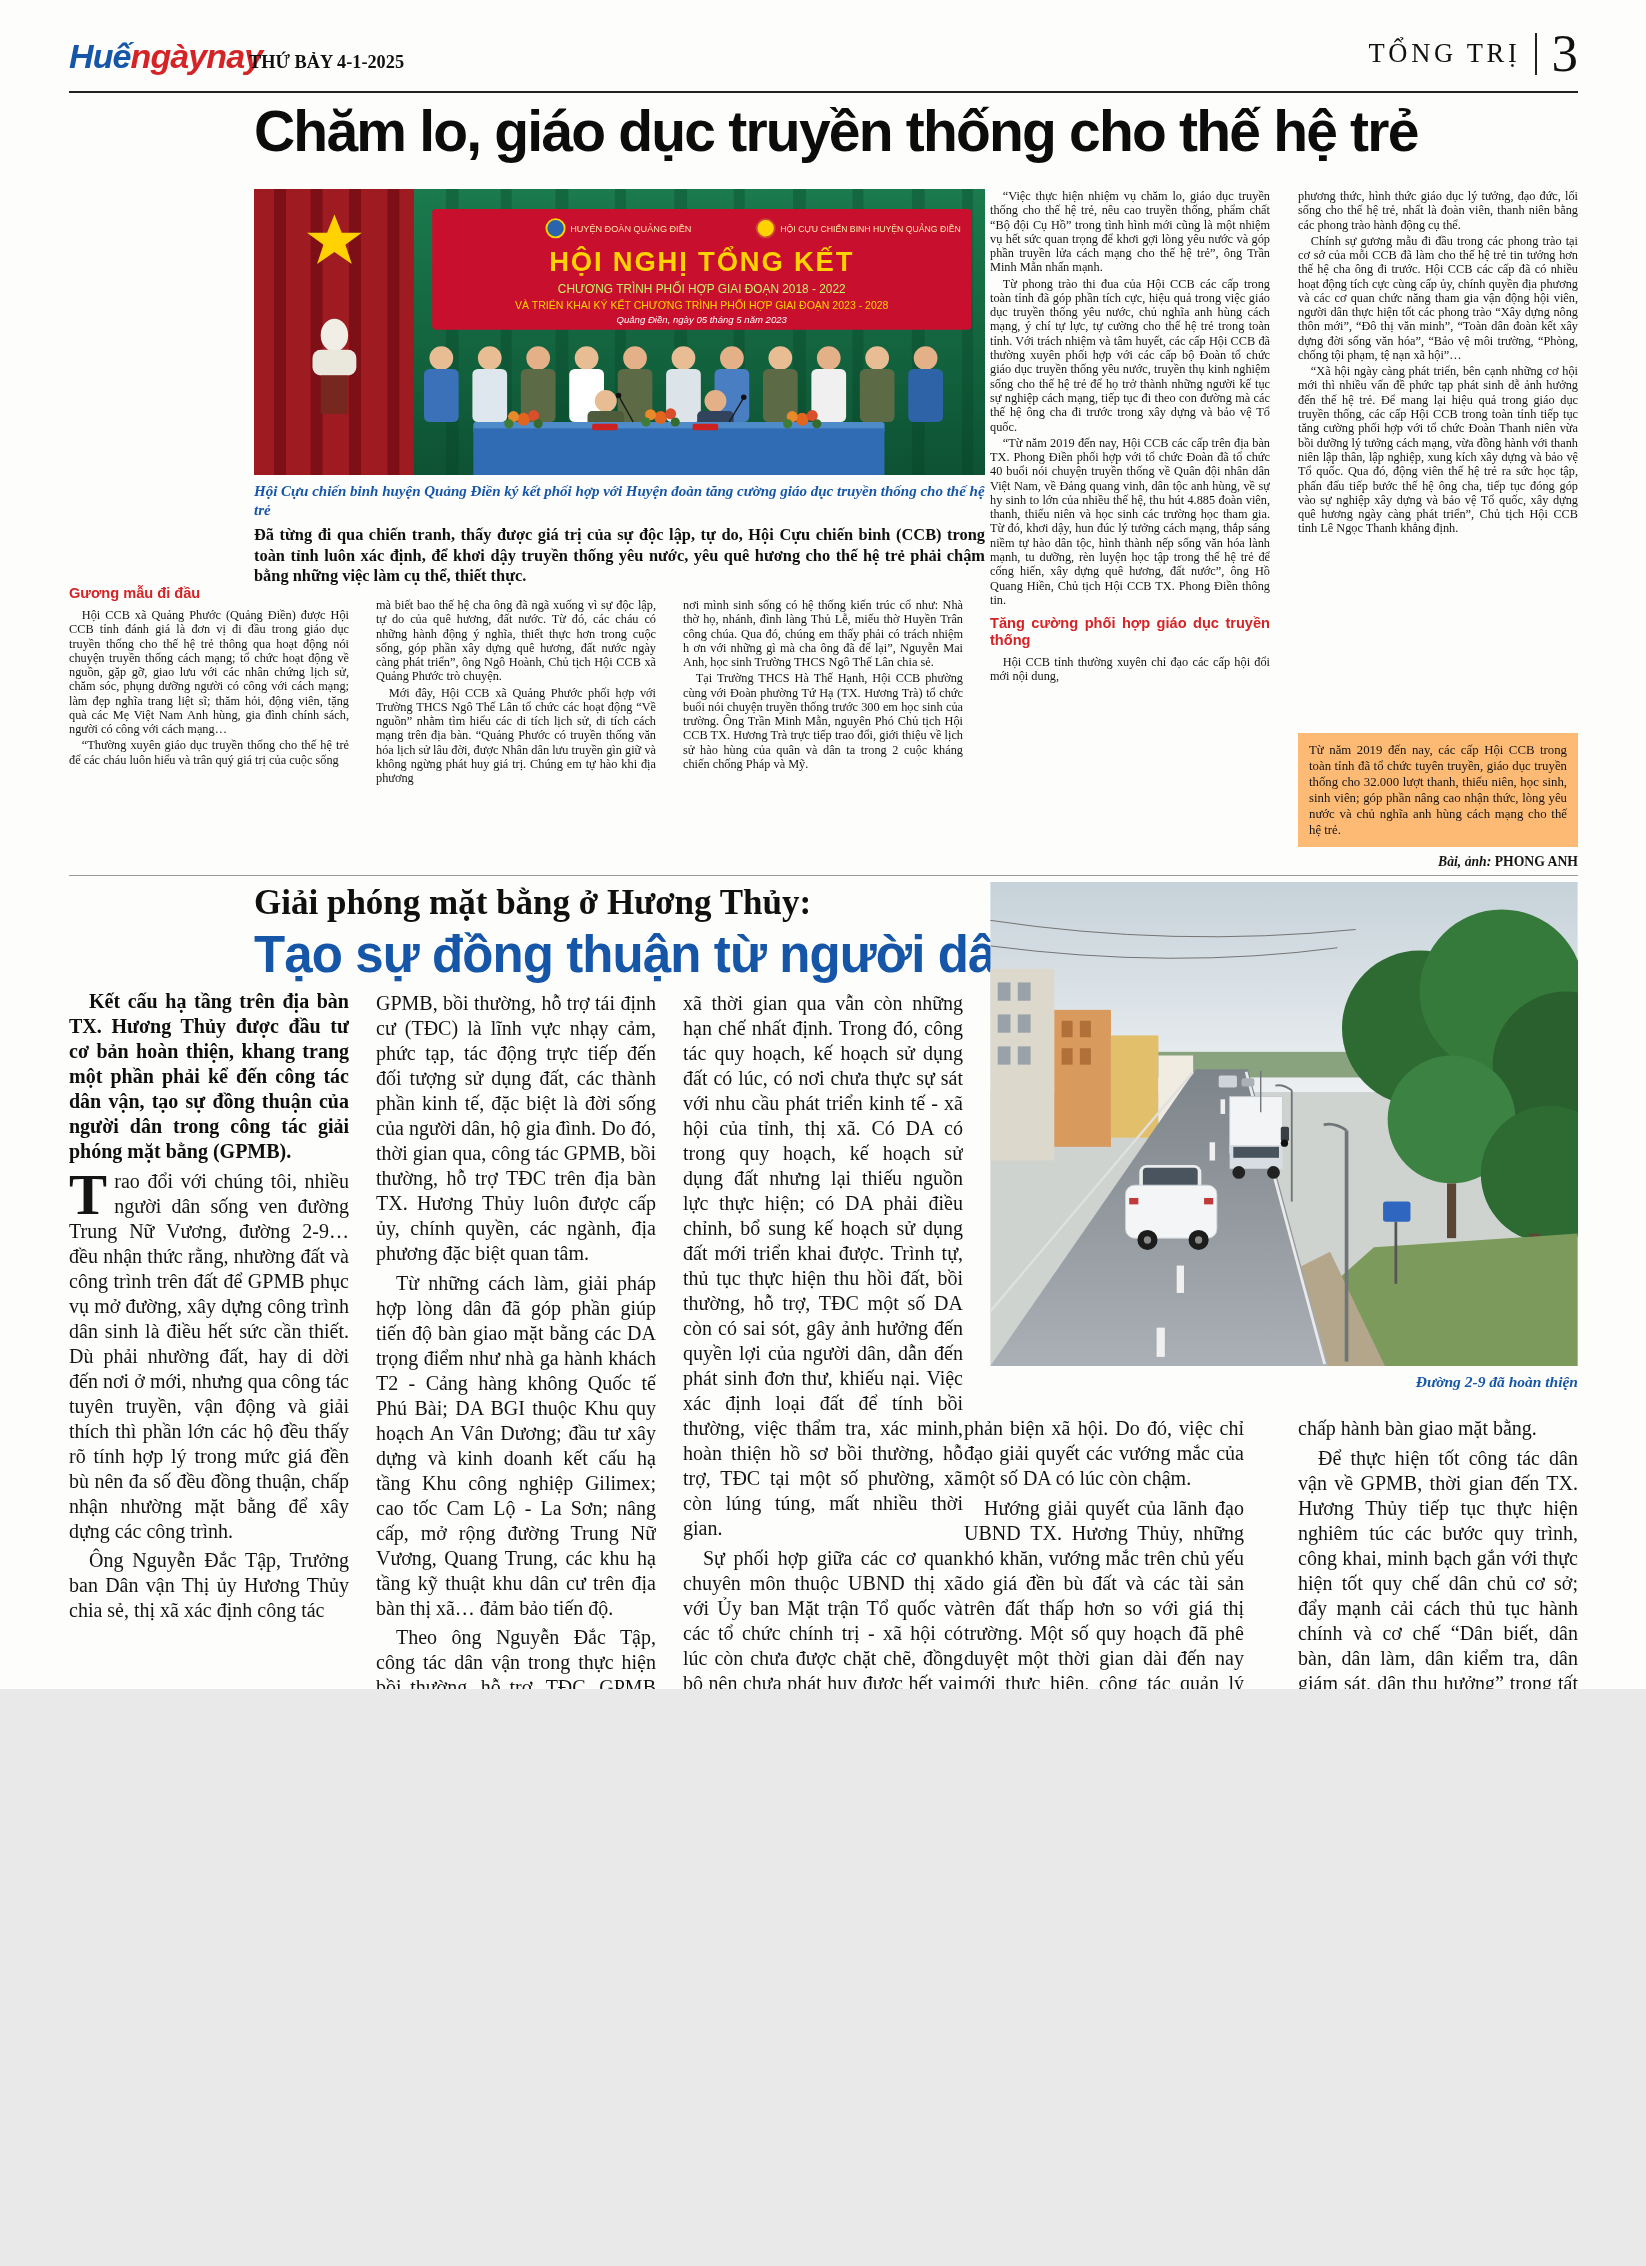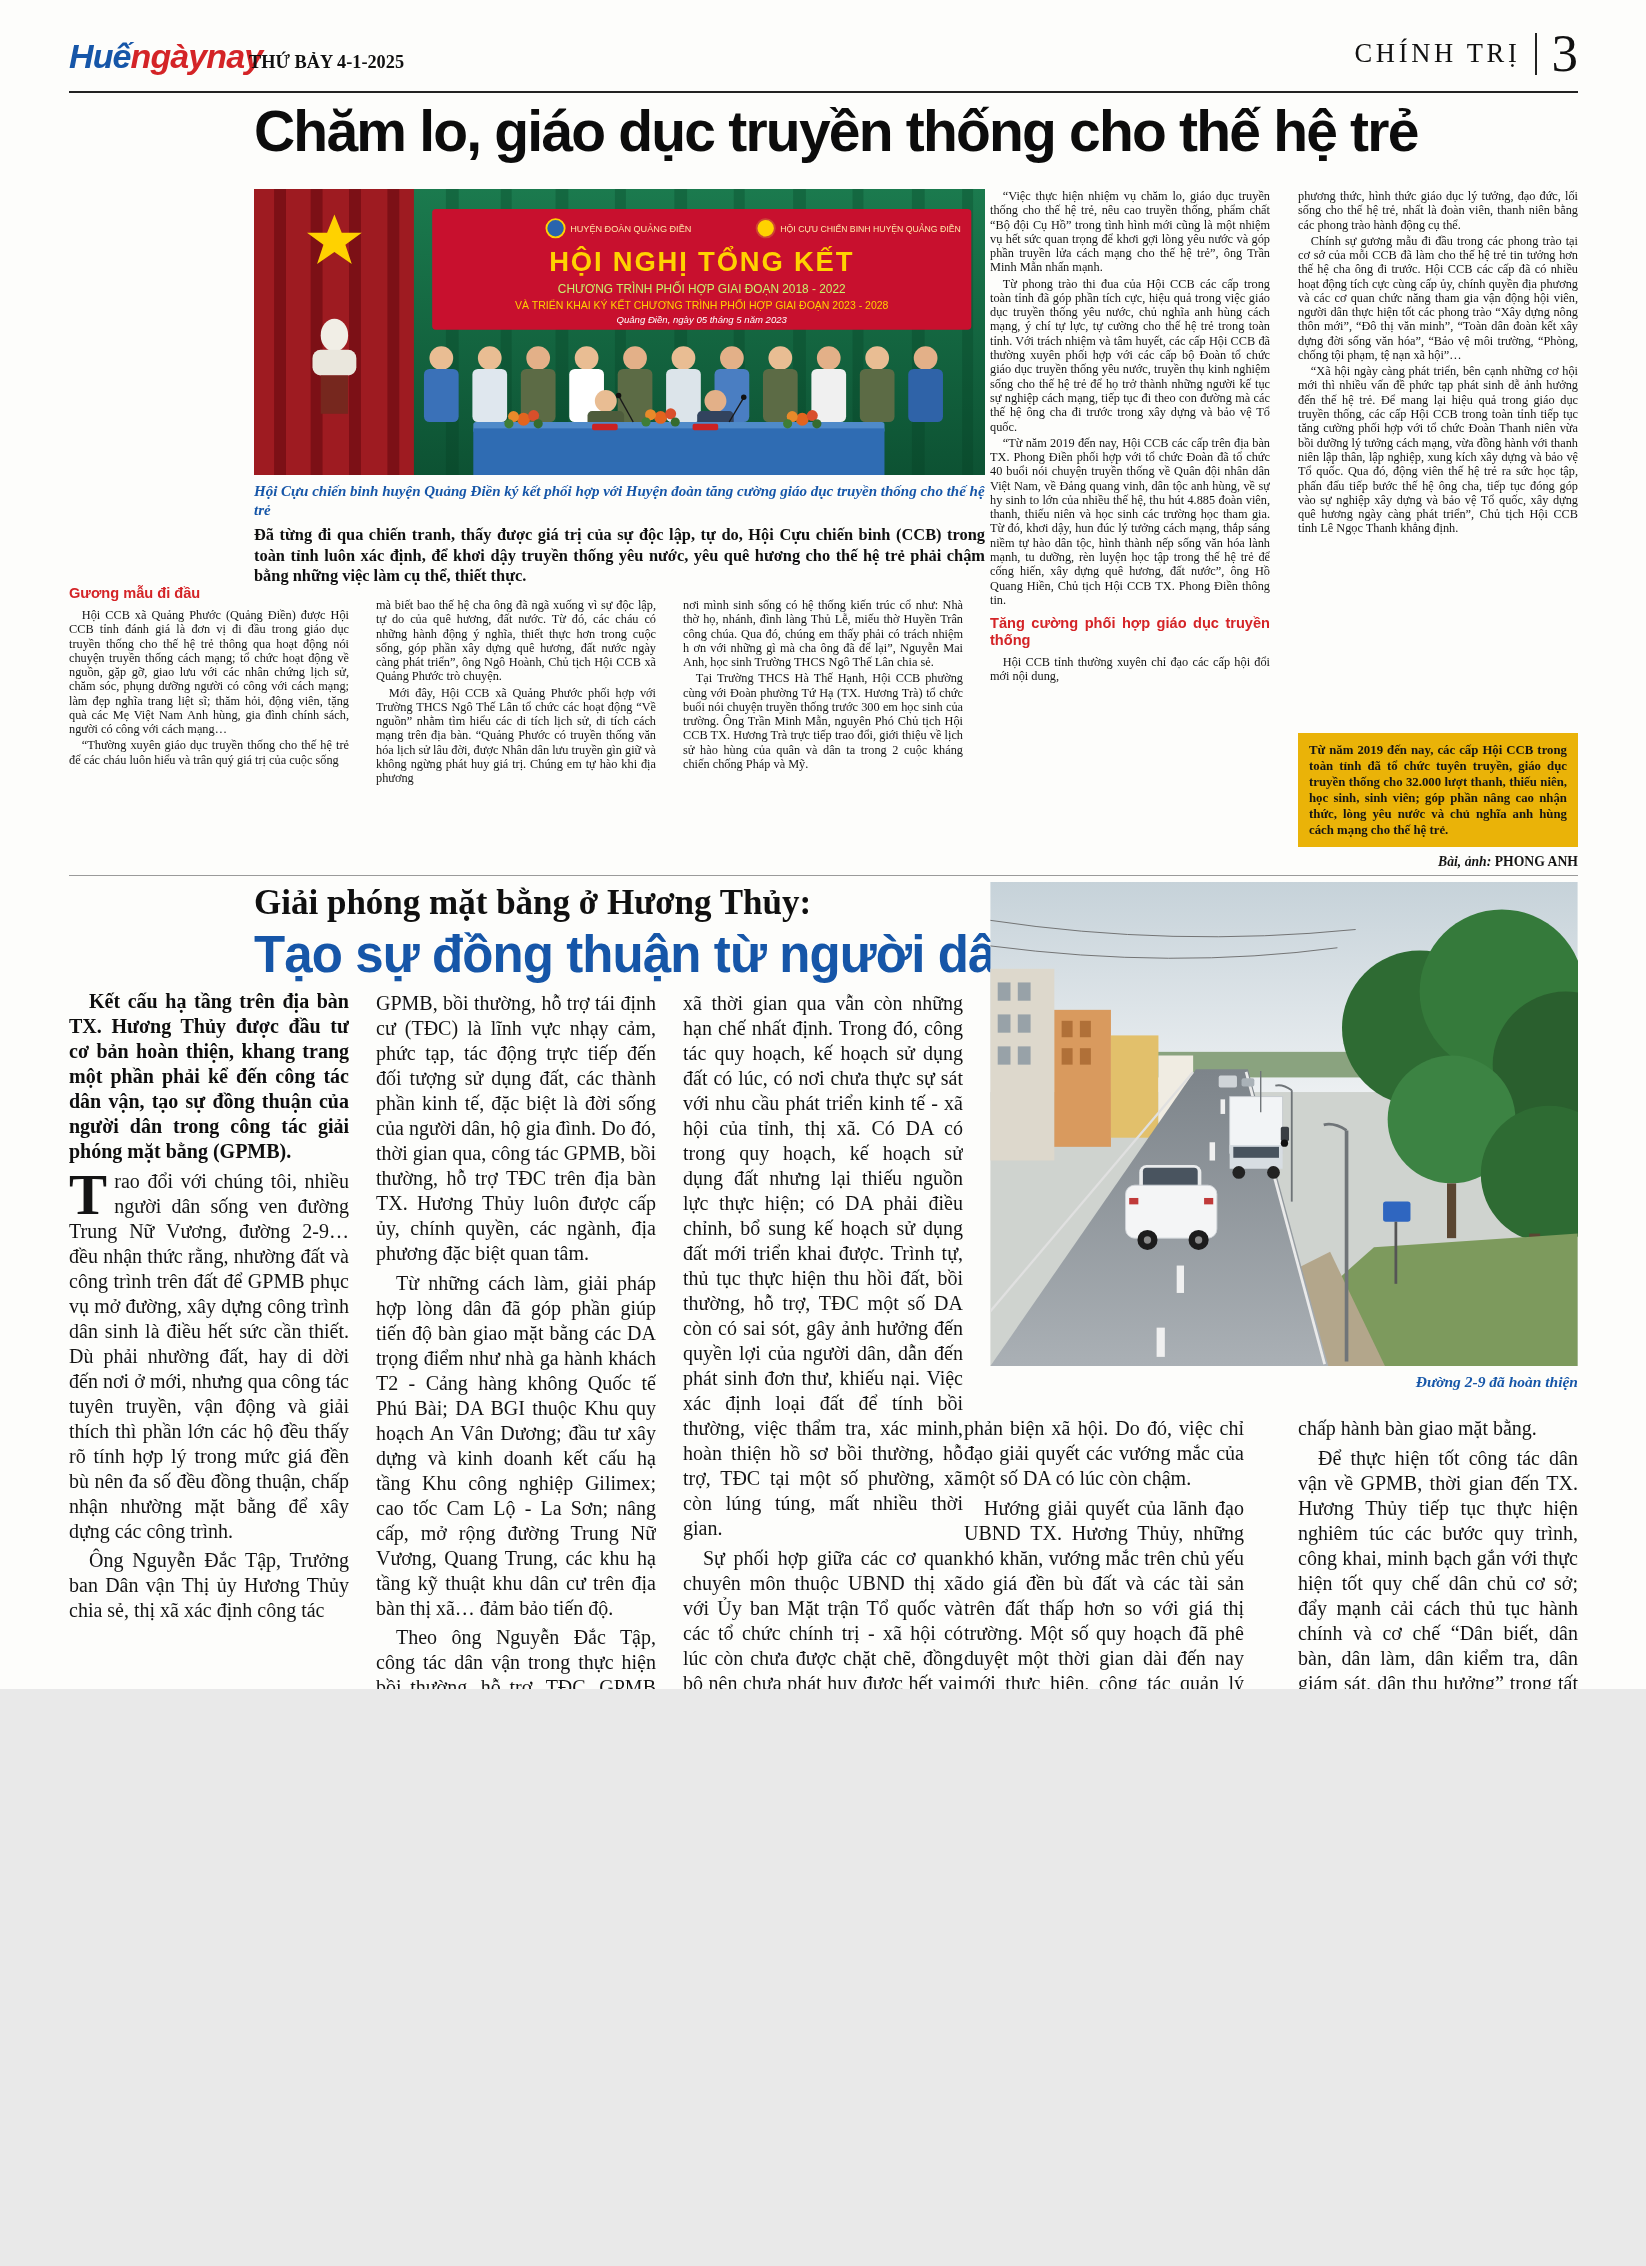--- a/index.html
+++ b/index.html
@@ -30,22 +30,22 @@
   .cont > p:first-child, .cont .body > p:first-child{text-indent:0;}
   #a1c1{left:69px;top:585px;height:285px;}
   #a1c2{left:376px;top:598px;height:271px;}
   #a1c3{left:683px;top:598px;height:271px;}
   #a1c4{left:990px;top:189px;height:681px;}
   #a1c5{left:1298px;top:189px;height:681px;display:flex;flex-direction:column;}
   #a1c5 .body{overflow:hidden;}
   .subhead{font-family:"Liberation Sans",sans-serif;font-weight:bold;color:#d42427;
         font-size:14.6px;line-height:17.4px;margin:0 0 5.5px 0;}
   .subhead.mid{margin-top:7.3px;}
-  .hl-box{margin-top:auto;flex-shrink:0;background:#eab308;padding:9.1px 11px;
-        font-weight:bold;font-size:12.8px;line-height:16px;text-align:justify;}
+  .hl-box{margin-top:auto;flex-shrink:0;background:#fdba74;padding:9.1px 11px;
+        font-weight:normal;font-size:12.8px;line-height:16px;text-align:justify;}
   .byline{flex-shrink:0;text-align:right;font-size:13.7px;margin-top:7.3px;}
   .byline .lab{font-style:italic;font-weight:bold;}
   .byline .nm{font-weight:bold;}
   .article-divider{position:absolute;left:69px;top:875px;width:1509px;height:0.9px;background:#9a9a9a;}
   
   .a2-kicker{position:absolute;left:254px;top:883px;margin:0;font-family:"Liberation Serif",serif;
         font-weight:bold;font-size:35px;color:#101010;}
   .a2-headline{position:absolute;left:254px;top:925px;margin:0;font-family:"Liberation Sans",sans-serif;
         font-weight:bold;font-size:51px;letter-spacing:-0.9px;color:#1656a8;}
   .photo2{position:absolute;left:990px;top:882px;width:588px;height:484px;overflow:hidden;}
@@ -70,21 +70,21 @@
 </head>
 <body>
 
 <div id="page">
 
   <div class="logo">
     <span class="hue">Huế</span><span class="rest">ngàynay</span>
   </div>
   <div class="m-date">THỨ BẢY 4-1-2025</div>
   <div class="m-right">
-    <span class="m-section">CHÍNH TRỊ</span>
+    <span class="m-section">TỔNG TRỊ</span>
     <span class="m-bar"></span>
     <span class="m-num">3</span>
   </div>
   <div class="header-rule"></div>
 
   <h1 class="a1-headline">Chăm lo, giáo dục truyền thống cho thế hệ trẻ</h1>
 
   <figure class="photo1" style="margin:0;">
     <svg viewBox="0 0 800 313" width="731" height="286">
       <defs>

